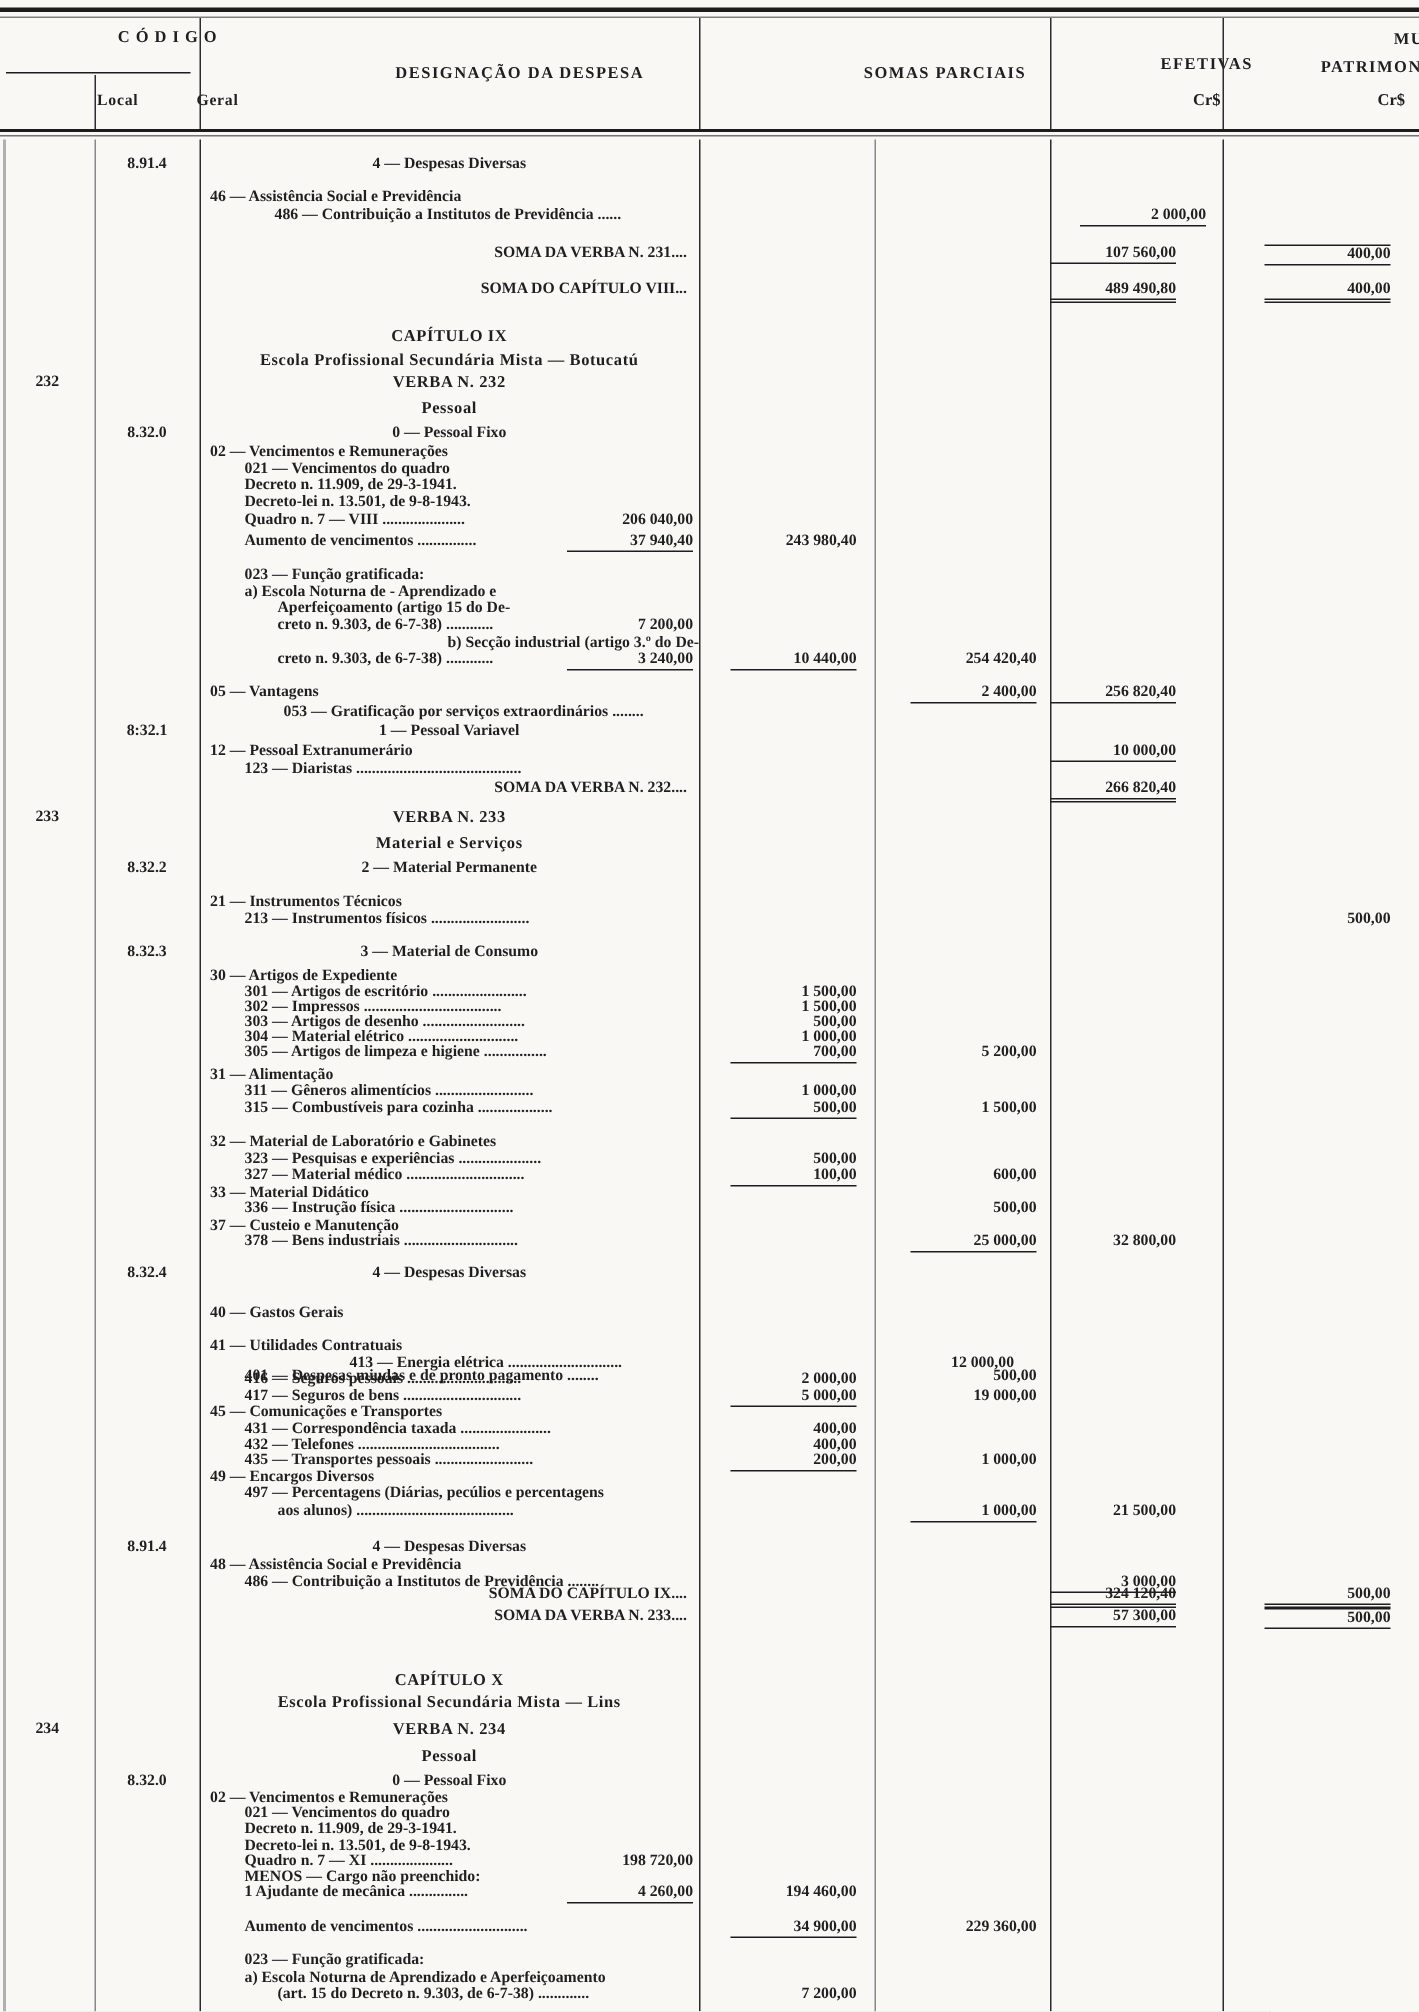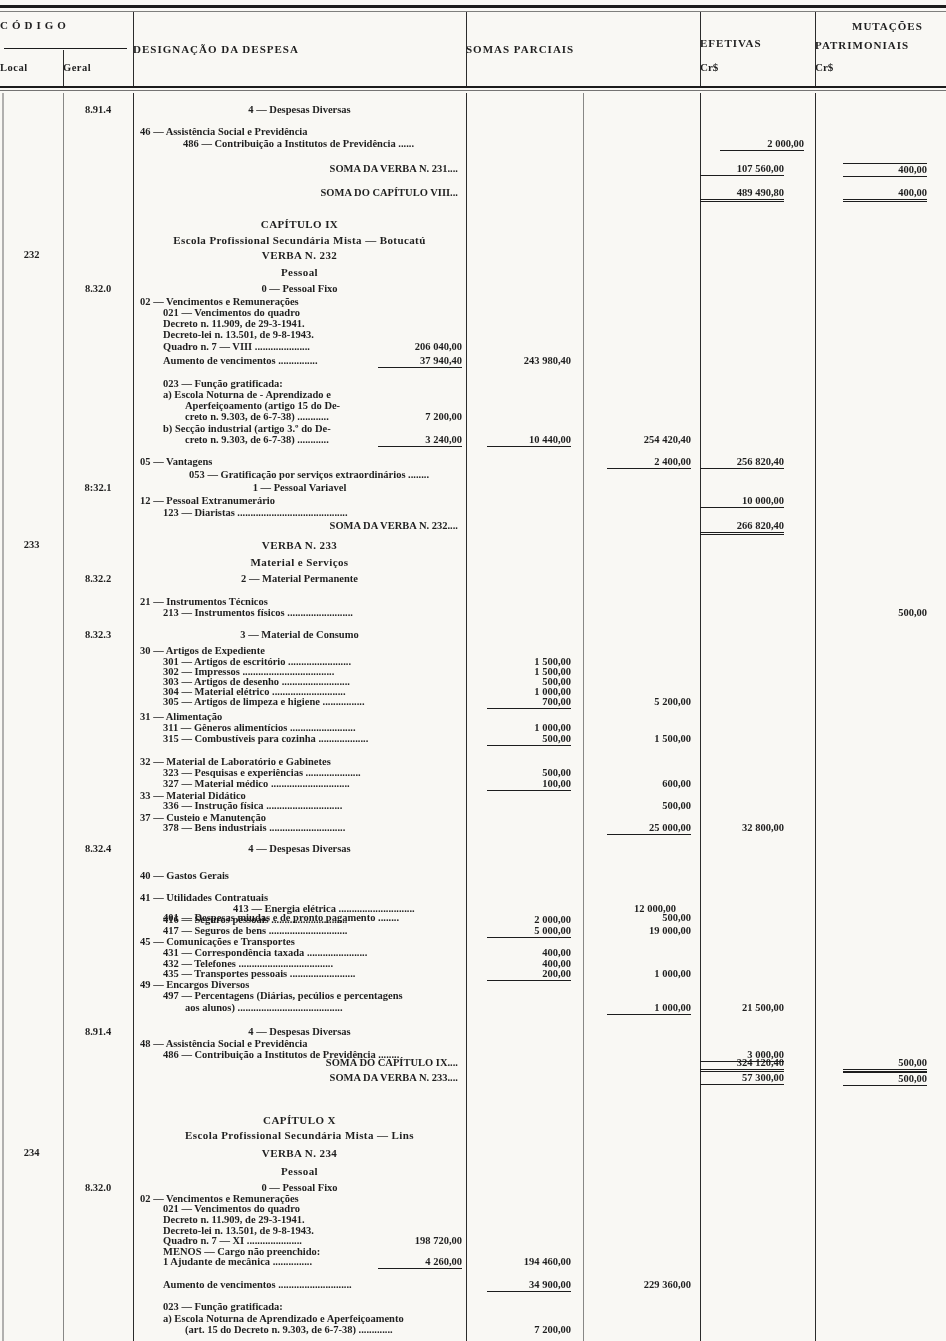--- a/index.html
+++ b/index.html
@@ -2,21 +2,21 @@
 <html><head>
 <meta charset="utf-8">
 <style>
   html,body{margin:0;padding:0;background:#e8e8e4;}
   #page{
     position:relative;width:946px;height:1341px;margin:0 auto;
     background:#f9f8f4;overflow:hidden;color:#1f1f1f;
     font-family:"Liberation Serif","DejaVu Serif",serif;
   }
   
-  .hcell{position:absolute;text-align:left;font-weight:700;letter-spacing:1px;font-size:11px;}
+  .hcell{position:absolute;text-align:center;font-weight:700;letter-spacing:1px;font-size:11px;padding-left:47px;}
   .hrule{position:absolute;background:#1c1c1c;}
   .vrule{position:absolute;width:1px;background:#2c2c2c;}
   .vrule.light{opacity:.55;}
   
   .row{
     position:absolute;left:0;width:946px;height:13px;
     display:grid;grid-template-columns:63px 70px 333px 117px 117px 115px 131px;
     font-size:10.5px;font-weight:700;line-height:12px;white-space:nowrap;
   }
   .c-local,.c-geral{text-align:center;}
@@ -248,21 +248,21 @@
   </div>
       <div class="row" style="top: 411px;">
     <div class="c-local"></div>
     <div class="c-geral"></div>
     <div class="c-desig i2"><span class="t">creto n. 9.303, de 6-7-38) ............</span><span class="amt d-amt">7 200,00</span></div>
     <div class="c-s1 num"></div>
     <div class="c-s2 num"></div>
     <div class="c-ef num"></div>
     <div class="c-mu num"></div>
   </div>
-      <div class="row" style="top: 423px;">
+      <div class="row" style="top: 423px; text-align: right;">
     <div class="c-local"></div>
     <div class="c-geral"></div>
     <div class="c-desig i1"><span class="t">b) Secção industrial (artigo 3.º do De-</span></div>
     <div class="c-s1 num"></div>
     <div class="c-s2 num"></div>
     <div class="c-ef num"></div>
     <div class="c-mu num"></div>
   </div>
       <div class="row" style="top: 434px;">
     <div class="c-local"></div>

